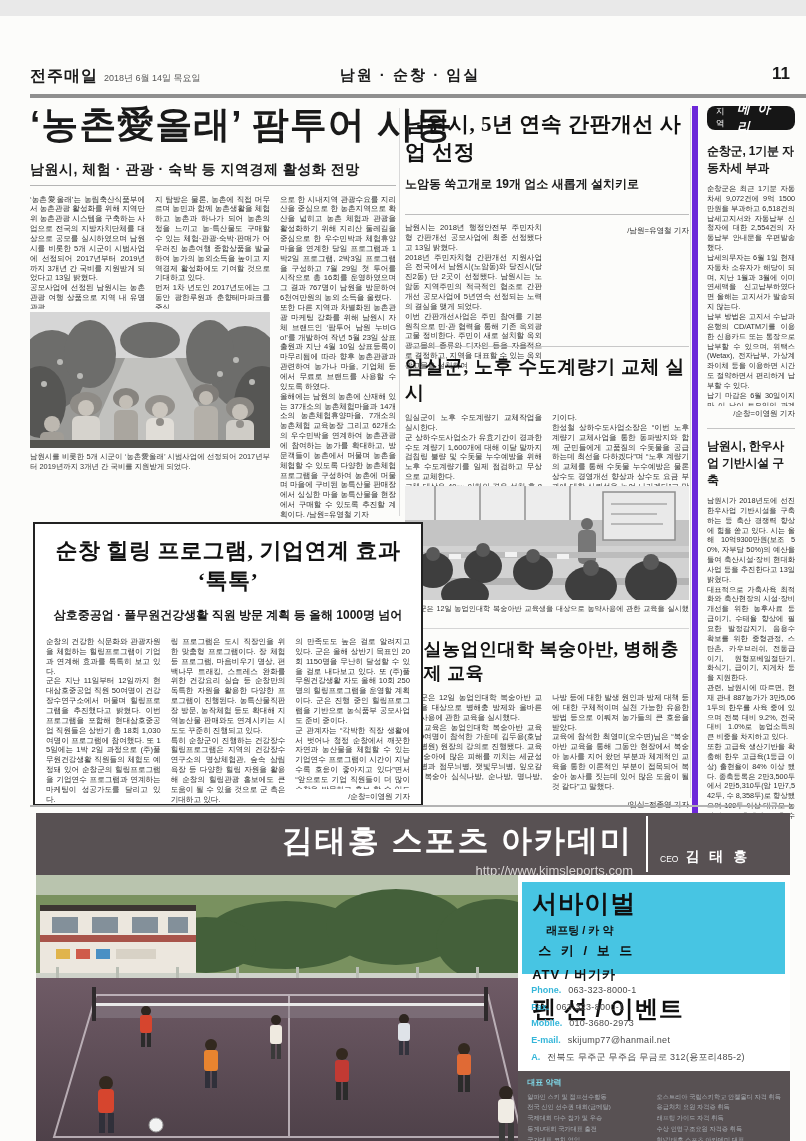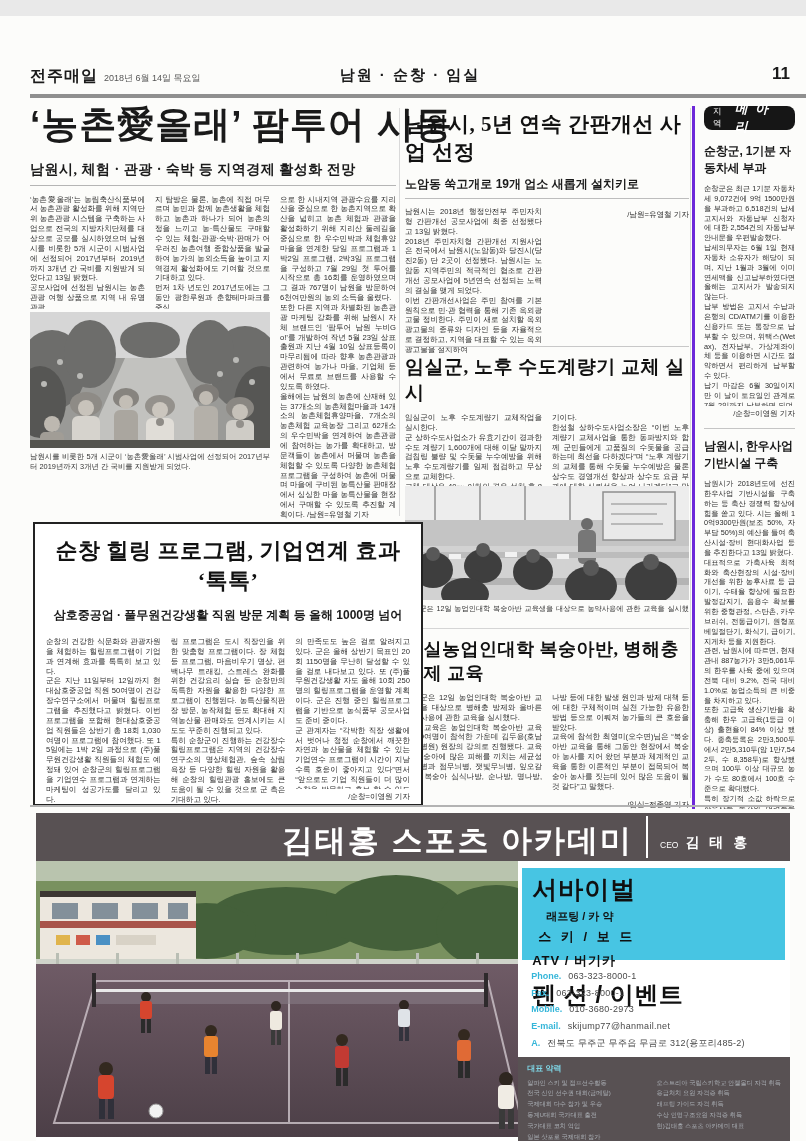--- a/index.html
+++ b/index.html
@@ -21,35 +21,35 @@
   .caption { font-size:7.4px; line-height:1.4; color:#333; word-break:break-all; text-align:justify; }
   .h-serif { font-family:"Liberation Serif", serif; font-weight:bold; color:#111; }
   .cols { display:flex; gap:10px; }
   .cols > div { flex:1; }
   .vrule { position:absolute; width:1px; background:#d9d9d9; }
 
   
   .art1 { position:absolute; left:30px; top:88px; width:366px; }
   .art1-headline { font-size:37px; font-weight:bold; letter-spacing:1px; line-height:1.15; white-space:nowrap; }
   .art1-subhead { margin-top:14px; font-size:14px; font-weight:bold; letter-spacing:0.5px;
-                  border-bottom:1px solid #b5b5b5; padding-bottom:6px;font-family:Liberation Serif, serif; }
+                  border-bottom:1px solid #b5b5b5; padding-bottom:6px; }
   .art1-body { display:flex; gap:10px; margin-top:9px; }
   .art1-left { width:240px; }
   .art1-topcols { display:flex; gap:10px; height:114px; overflow:hidden; }
   .art1-topcols > div { flex:1; }
   .art1-col3 { width:116px; height:356px; }
   .photo-frame { background:#cfcfcf; overflow:hidden; }
   .orchard-photo { width:240px; height:136px; margin-top:3px; }
   .art1-caption { margin-top:4px; width:240px; }
 
   
   .art2 { position:absolute; left:405px; top:94px; width:284px; }
   .art2-headline { font-size:21px; letter-spacing:0.5px; }
   .art2-subhead { margin-top:10px; font-size:12px; font-weight:bold;
-                  border-bottom:1px solid #bdbdbd; padding-bottom:5px; }
+                  border-bottom:1px solid #bdbdbd; padding-bottom:21px; }
   .art2-cols { margin-top:8px; height:158px; }
 
   .art3 { position:absolute; left:405px; top:330px; width:284px; border-top:1px solid #c8c8c8; padding-top:7px; }
   .art3-headline { font-size:19px; letter-spacing:0.5px; }
   .art3-cols { margin-top:7px; height:102px; }
 
   .photo2-block { position:absolute; left:405px; top:470px; width:284px; }
   .meeting-photo { width:284px; height:114px; }
   .photo2-caption { margin-top:4px; font-size:7.2px; }
 
@@ -58,33 +58,33 @@
   .art5-cols { margin-top:8px; height:120px; }
 
   
   .boxed { position:absolute; left:33px; top:506px; width:364px; height:256px;
            border:2px solid #222; background:#fff; padding:12px 11px; }
   .boxed-headline { font-size:22px; text-align:center; letter-spacing:0.5px; }
   .boxed-subhead { margin-top:11px; font-size:12px; font-weight:bold; text-align:center; }
   .boxed-cols { margin-top:13px; height:168px; }
 
   
-  .sidebar { position:absolute; left:692px; top:90px; width:103px; border-left:3px solid #6d28d9; padding-left:9px; box-sizing:border-box; }
+  .sidebar { position:absolute; left:692px; top:90px; width:103px; border-left:6px solid #6d28d9; padding-left:9px; box-sizing:border-box; }
   .echo-tag { background:#161616; color:#fff; border-radius:8px; height:24px; display:flex; align-items:center; gap:6px; padding:0 9px; }
   .echo-tag .tag-small { font-size:8.5px; }
   .echo-tag .tag-big { font-size:13px; font-style:italic; font-weight:bold; font-family:"Liberation Serif", serif; letter-spacing:2px; }
   .side-headline { margin-top:13px; font-size:12px; font-weight:bold; letter-spacing:-0.2px; }
   .side-body { margin-top:7px; font-size:7.3px; line-height:1.35; height:222px; }
   .side-body2 { margin-top:7px; font-size:7.3px; line-height:1.35; height:330px; }
   .side-div { border-top:1px solid #c5c5c5; margin:9px 0 0 0; padding-top:9px; }
 
   
   .ad-sep { position:absolute; top:789px; left:30px; width:760px; height:2px; background:#b3b3b3; }
   .ad { position:absolute; left:36px; top:797px; width:754px; height:338px; background:#fff; }
-  .ad-header { height:48px; background:#585153; display:flex; }
+  .ad-header { height:62px; background:#585153; display:flex; }
   .ad-title-block { flex:1; text-align:right; padding-right:13px; color:#fff; }
   .ad-title { font-size:31px; font-weight:bold; letter-spacing:2px; margin-top:7px; }
   .ad-url { font-size:13px; color:#d8d4d4; margin-top:1px; }
   .ad-divider { width:2px; background:#fff; margin:3px 0; }
   .ad-ceo { width:130px; color:#fff; display:flex; align-items:flex-end; gap:7px; padding:0 0 9px 12px; }
   .ceo-label { font-size:8.5px; padding-bottom:2px; }
   .ceo-name { font-size:14px; font-weight:bold; letter-spacing:3px; }
   .ad-main { display:flex; height:276px; }
   .ad-photo { width:503px; height:276px; }
   .ad-right { flex:1; display:flex; flex-direction:column; background:#fff; }

